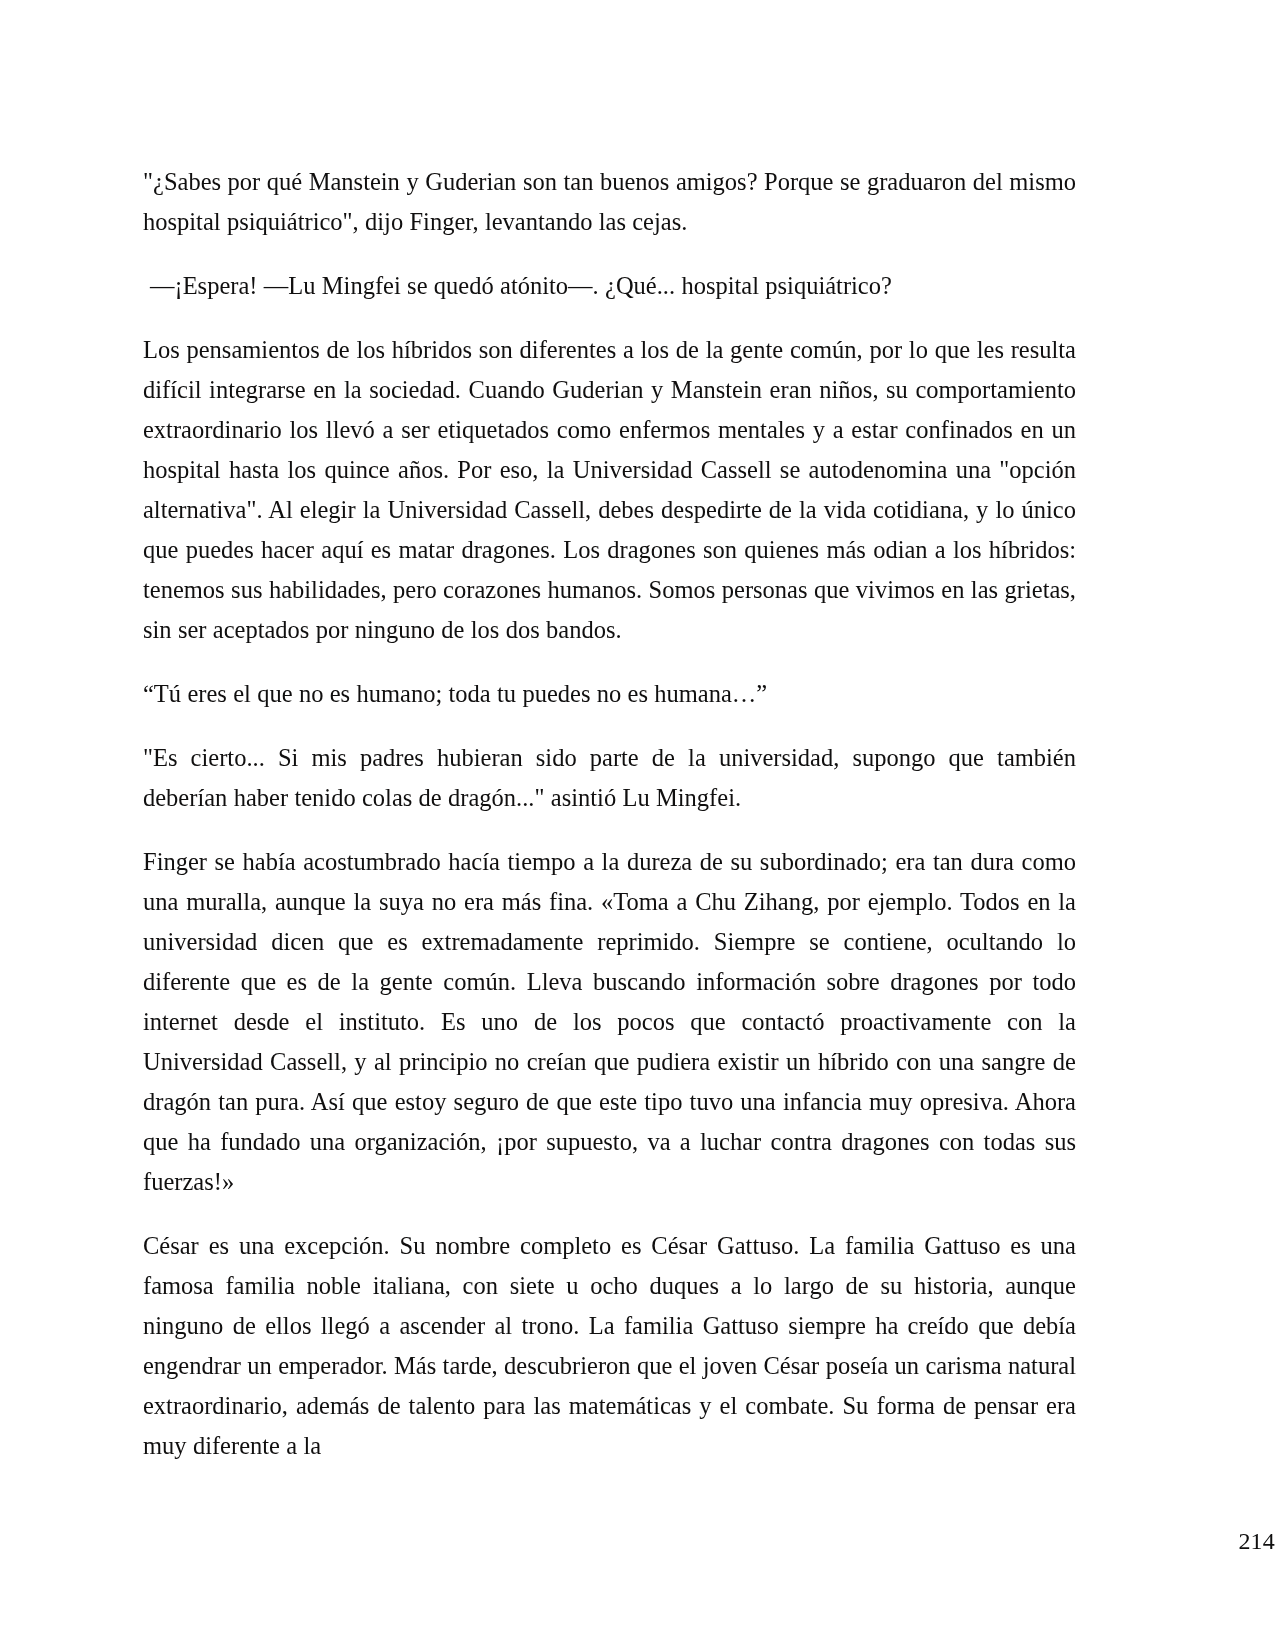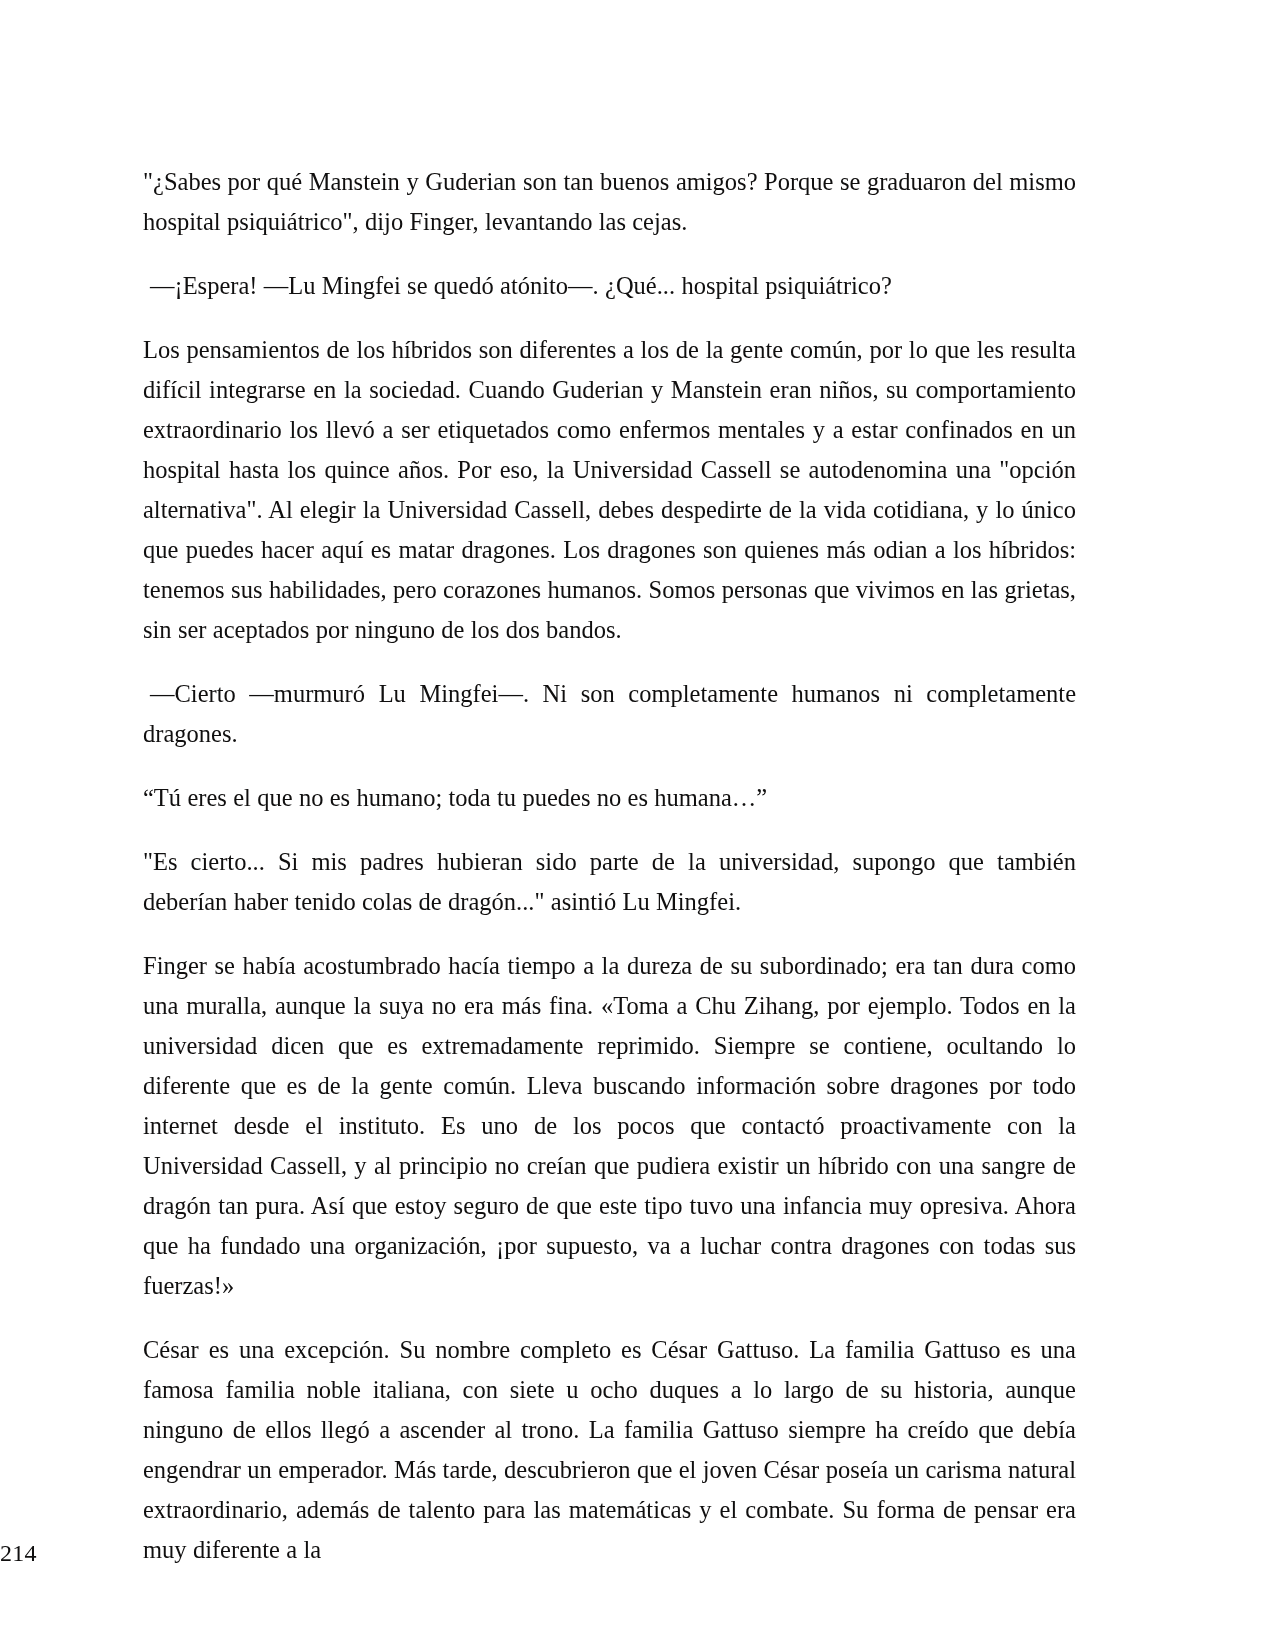--- a/index.html
+++ b/index.html
@@ -41,42 +41,40 @@
   
   .para.dash-indent {
     text-indent: 7px;
     margin-top: 8px;
   }
   .page-number {
     position: absolute;
     left: 0;
     right: 0;
     top: 1528px;
-    text-align: left;
+    text-align: right;
     font-family: "Liberation Serif", "DejaVu Serif", serif;
     font-size: 24px;
     color: #100f0f;
     letter-spacing: 0.2px;
-    margin-top: 12px;
   }
 </style>
 </head>
 <body>
 
 <div class="page">
 
   <div class="text-column">
 
     <p class="para">"¿Sabes por qué Manstein y Guderian son tan buenos amigos? Porque se graduaron del mismo hospital psiquiátrico", dijo Finger, levantando las cejas.</p>
 
     <p class="para dash-indent">—¡Espera! —Lu Mingfei se quedó atónito—. ¿Qué... hospital psiquiátrico?</p>
 
     <p class="para">Los pensamientos de los híbridos son diferentes a los de la gente común, por lo que les resulta difícil integrarse en la sociedad. Cuando Guderian y Manstein eran niños, su comportamiento extraordinario los llevó a ser etiquetados como enfermos mentales y a estar confinados en un hospital hasta los quince años. Por eso, la Universidad Cassell se autodenomina una "opción alternativa". Al elegir la Universidad Cassell, debes despedirte de la vida cotidiana, y lo único que puedes hacer aquí es matar dragones. Los dragones son quienes más odian a los híbridos: tenemos sus habilidades, pero corazones humanos. Somos personas que vivimos en las grietas, sin ser aceptados por ninguno de los dos bandos.</p>
 
-    <p class="para dash-indent">—Cierto —murmuró Lu Mingfei—. Ni son completamente humanos ni completamente dragones.</p>
 
     <p class="para">“Tú eres el que no es humano; toda tu puedes no es humana…”</p>
 
     <p class="para">"Es cierto... Si mis padres hubieran sido parte de la universidad, supongo que también deberían haber tenido colas de dragón..." asintió Lu Mingfei.</p>
 
     <p class="para">Finger se había acostumbrado hacía tiempo a la dureza de su subordinado; era tan dura como una muralla, aunque la suya no era más fina. «Toma a Chu Zihang, por ejemplo. Todos en la universidad dicen que es extremadamente reprimido. Siempre se contiene, ocultando lo diferente que es de la gente común. Lleva buscando información sobre dragones por todo internet desde el instituto. Es uno de los pocos que contactó proactivamente con la Universidad Cassell, y al principio no creían que pudiera existir un híbrido con una sangre de dragón tan pura. Así que estoy seguro de que este tipo tuvo una infancia muy opresiva. Ahora que ha fundado una organización, ¡por supuesto, va a luchar contra dragones con todas sus fuerzas!»</p>
 
 
     <p class="para">César es una excepción. Su nombre completo es César Gattuso. La familia Gattuso es una famosa familia noble italiana, con siete u ocho duques a lo largo de su historia, aunque ninguno de ellos llegó a ascender al trono. La familia Gattuso siempre ha creído que debía engendrar un emperador. Más tarde, descubrieron que el joven César poseía un carisma natural extraordinario, además de talento para las matemáticas y el combate. Su forma de pensar era muy diferente a la</p>
 

